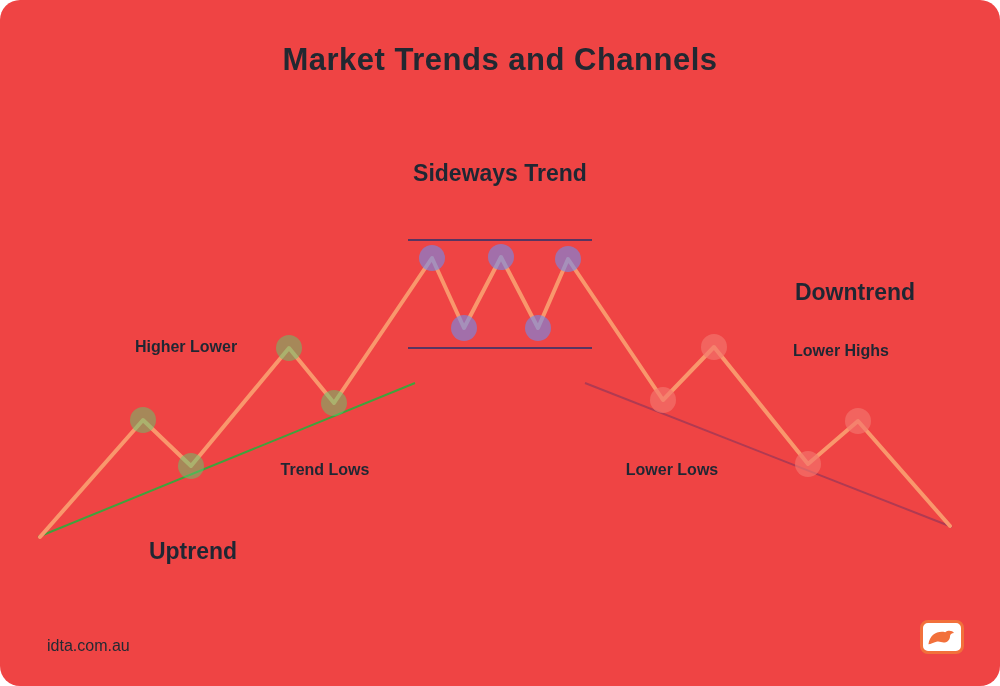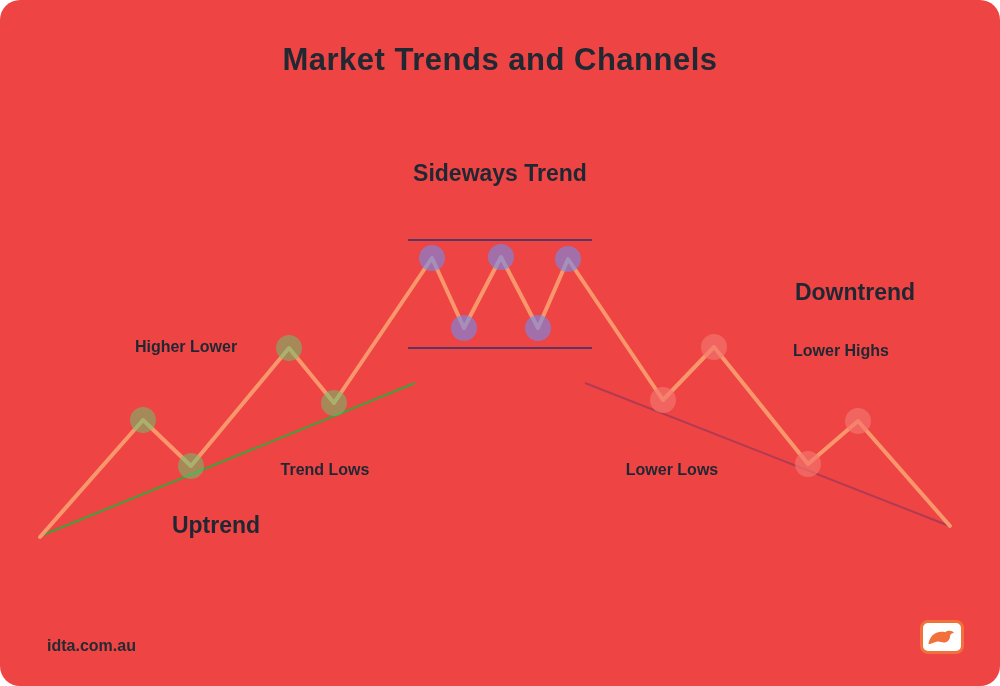--- a/index.html
+++ b/index.html
@@ -36,21 +36,21 @@
     color: #1f2733;
     font-weight: bold;
   }
   .label.big   { font-size: 23px; }
   .label.small { font-size: 16px; }
   .watermark {
     position: absolute;
     left: 47px;
     top: 637px;
     font-size: 16px;
-    font-weight: bold;
+    font-weight: normal;
     color: #232a33;
   }
   .logo {
     position: absolute;
     right: 36px;
     bottom: 32px;
     width: 44px;
     height: 34px;
     border: 3px solid #f2703b;
     border-radius: 8px;
@@ -85,21 +85,21 @@
       <circle cx="538" cy="328" r="13" fill="#6e8cef" fill-opacity="0.6"></circle>
       <circle cx="568" cy="259" r="13" fill="#6e8cef" fill-opacity="0.6"></circle>
       <circle cx="663" cy="400" r="13" fill="#f2776e" fill-opacity="0.65"></circle>
       <circle cx="714" cy="347" r="13" fill="#f2776e" fill-opacity="0.65"></circle>
       <circle cx="808" cy="464" r="13" fill="#f2776e" fill-opacity="0.65"></circle>
       <circle cx="858" cy="421" r="13" fill="#f2776e" fill-opacity="0.65"></circle>
     </svg>
 
   <div class="label big" style="left:500px; top:160px;">Sideways Trend</div>
   <div class="label big" style="left:855px; top:279px;">Downtrend</div>
-  <div class="label big" style="left:193px; top:512px;margin-left:23px;">Uptrend</div>
+  <div class="label big" style="left:193px; top:538px;">Uptrend</div>
   <div class="label small" style="left:186px; top:338px;">Higher Lower</div>
   <div class="label small" style="left:325px; top:461px;">Trend Lows</div>
   <div class="label small" style="left:841px; top:342px;">Lower Highs</div>
   <div class="label small" style="left:672px; top:461px;text-align:center;">Lower Lows</div>
 
   <div class="watermark">idta.com.au</div>
 
   <div class="logo">
     <svg width="34" height="24" viewBox="0 0 40 30">
       <path d="M3 24 C5 12 14 7 24 9 c4 -3 9 -2 11 1 c-3 0 -5 2 -5 4 c0 5 -4 8 -8 8 c-3 0 -5 -2 -9 -1 c-4 1 -7 3 -10 3 z" fill="#f2703b"></path>

